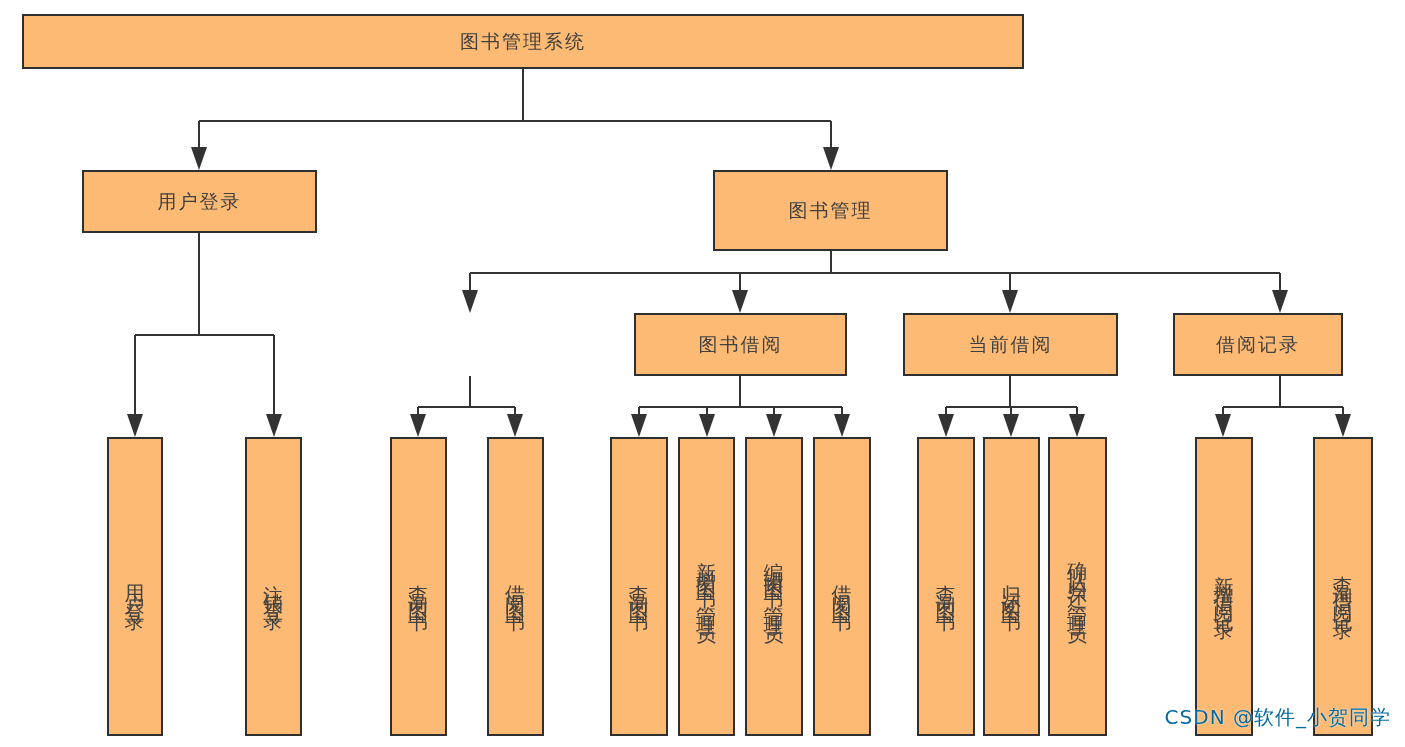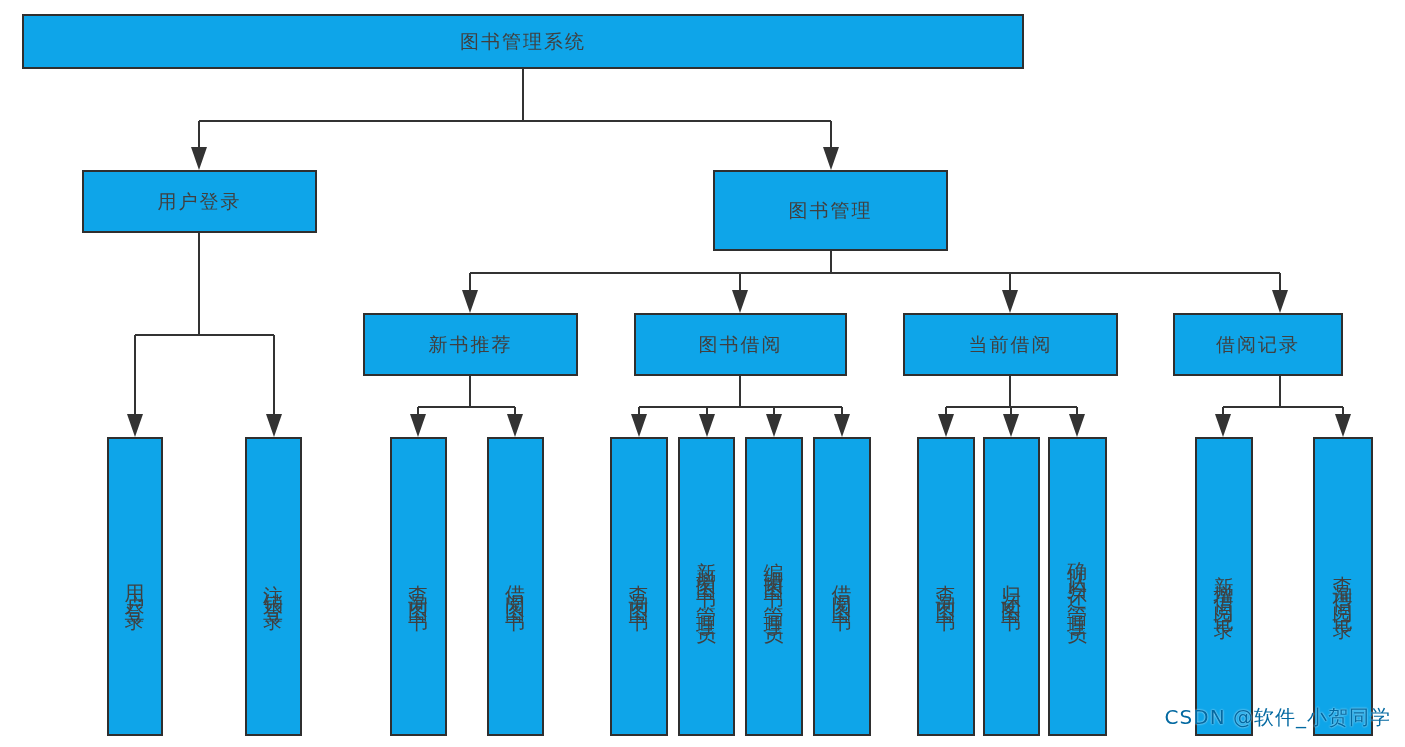--- a/index.html
+++ b/index.html
@@ -19,21 +19,21 @@
     position: absolute;
     left: 0;
     top: 0;
     width: 1405px;
     height: 747px;
   }
   .node {
     position: absolute;
     box-sizing: border-box;
     border: 2px solid #2f2f2f;
-    background: #0ea5e9;
+    background: #fdba74;
     display: flex;
     align-items: center;
     justify-content: center;
     color: #404040;
   }
   .hbox {
     font-size: 19px;
     letter-spacing: 2px;
     line-height: 1;
   }
@@ -102,23 +102,20 @@
     <span>图书管理系统</span>
   </div>
 
   <div class="node hbox" style="left:82px; top:170px; width:235px; height:63px;">
     <span>用户登录</span>
   </div>
   <div class="node hbox" style="left:713px; top:170px; width:235px; height:81px;">
     <span>图书管理</span>
   </div>
 
-  <div class="node hbox" style="left:363px; top:313px; width:215px; height:63px;">
-    <span>新书推荐</span>
-  </div>
   <div class="node hbox" style="left:634px; top:313px; width:213px; height:63px;text-align:center;">
     <span>图书借阅</span>
   </div>
   <div class="node hbox" style="left:903px; top:313px; width:215px; height:63px;">
     <span>当前借阅</span>
   </div>
   <div class="node hbox" style="left:1173px; top:313px; width:170px; height:63px;">
     <span>借阅记录</span>
   </div>
 

